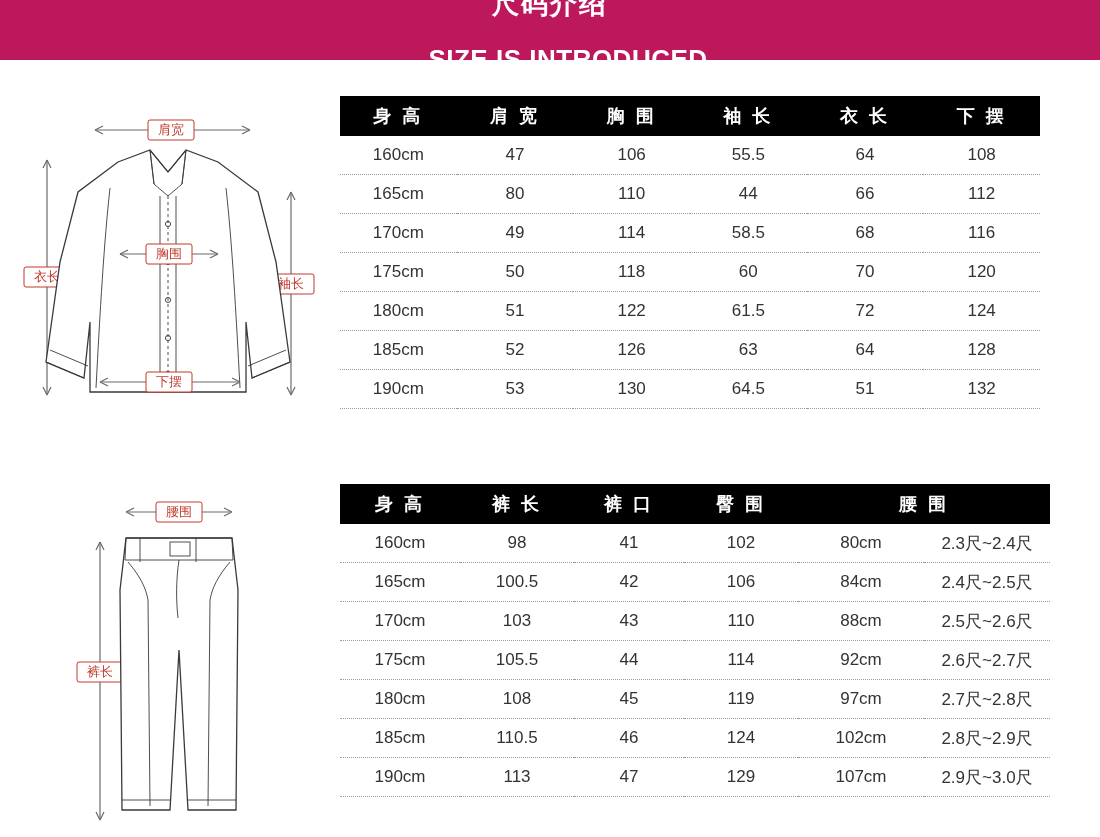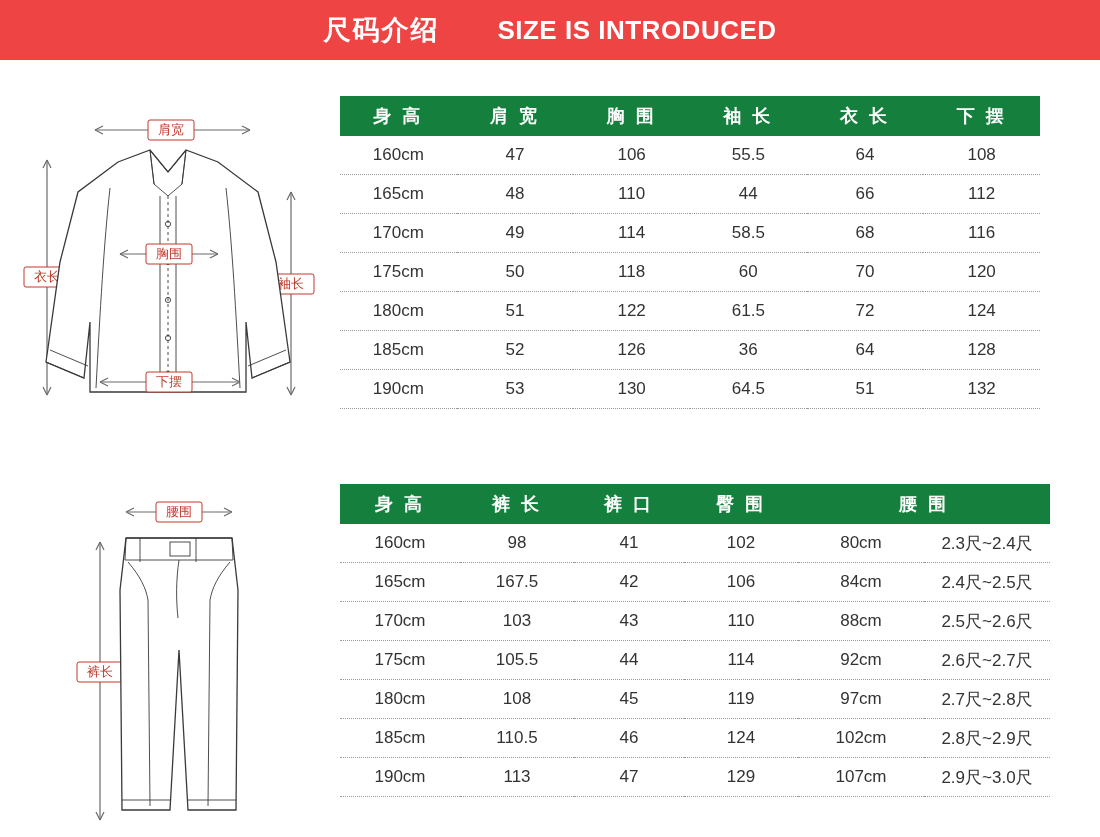--- a/index.html
+++ b/index.html
@@ -15,26 +15,27 @@
     overflow: hidden;
   }
   .page {
     position: relative;
     width: 1100px;
     height: 837px;
   }
   
   .header {
     height: 60px;
-    background: #ef4444;
+    background: #be185d;
     color: #ffffff;
     display: flex;
     align-items: center;
     justify-content: center;
     gap: 22px;
+    flex-direction: column;
   }
   .header .cn {
     font-size: 27px;
     font-weight: bold;
     letter-spacing: 2px;
   }
   .header .en {
     font-size: 26px;
     font-weight: bold;
     letter-spacing: 0.5px;
@@ -59,21 +60,21 @@
     box-sizing: border-box;
   }
 
   
   table.size-table {
     border-collapse: collapse;
     width: 700px;
     table-layout: fixed;
   }
   table.size-table th {
-    background: #15803d;
+    background: #000000;
     color: #ffffff;
     font-size: 18px;
     font-weight: bold;
     height: 38px;
     letter-spacing: 3px;
     text-align: center;
     border: none;
   }
   table.size-table td {
     text-align: center;
@@ -185,21 +186,21 @@
           <tr>
             <td>160cm</td>
             <td>47</td>
             <td>106</td>
             <td>55.5</td>
             <td>64</td>
             <td>108</td>
           </tr>
           <tr>
             <td>165cm</td>
-            <td>48</td>
+            <td>80</td>
             <td>110</td>
             <td>44</td>
             <td>66</td>
             <td>112</td>
           </tr>
           <tr>
             <td>170cm</td>
             <td>49</td>
             <td>114</td>
             <td>58.5</td>
@@ -219,21 +220,21 @@
             <td>51</td>
             <td>122</td>
             <td>61.5</td>
             <td>72</td>
             <td>124</td>
           </tr>
           <tr>
             <td>185cm</td>
             <td>52</td>
             <td>126</td>
-            <td>36</td>
+            <td>63</td>
             <td>64</td>
             <td>128</td>
           </tr>
           <tr>
             <td>190cm</td>
             <td>53</td>
             <td>130</td>
             <td>64.5</td>
             <td>51</td>
             <td>132</td>
@@ -294,21 +295,21 @@
           <tr>
             <td>160cm</td>
             <td>98</td>
             <td>41</td>
             <td>102</td>
             <td>80cm</td>
             <td>2.3尺~2.4尺</td>
           </tr>
           <tr>
             <td>165cm</td>
-            <td>167.5</td>
+            <td>100.5</td>
             <td>42</td>
             <td>106</td>
             <td>84cm</td>
             <td>2.4尺~2.5尺</td>
           </tr>
           <tr>
             <td>170cm</td>
             <td>103</td>
             <td>43</td>
             <td>110</td>

